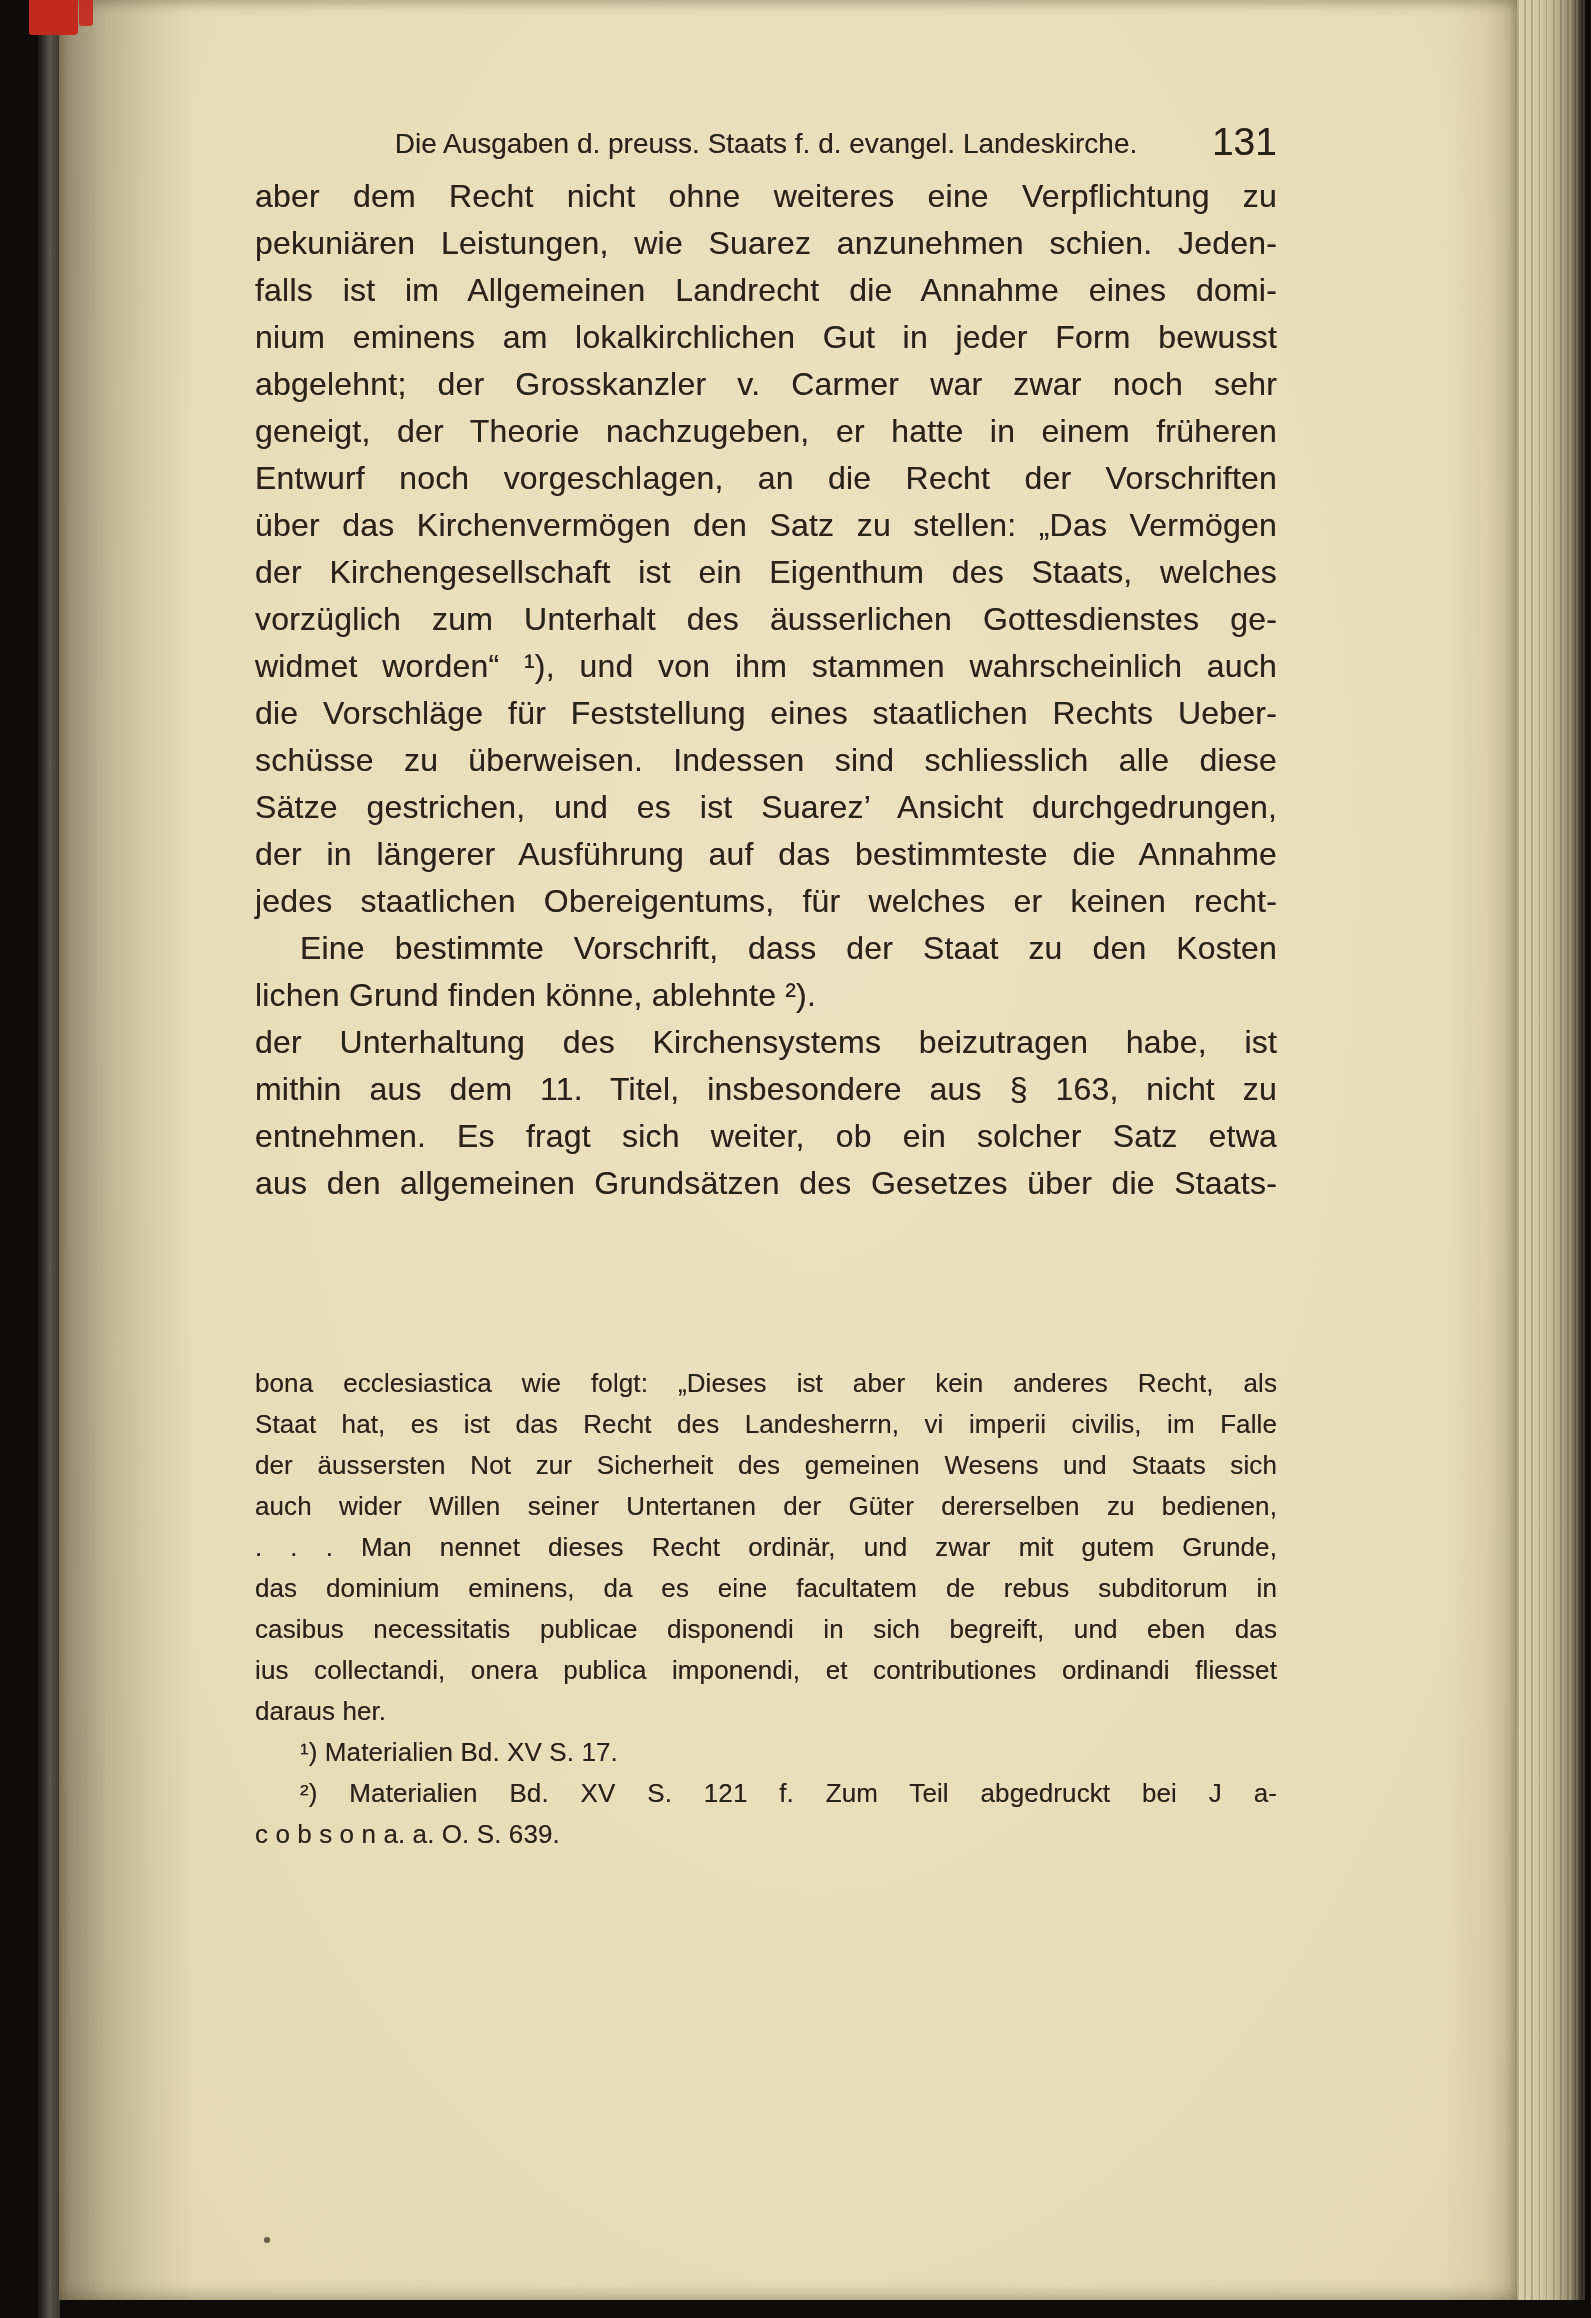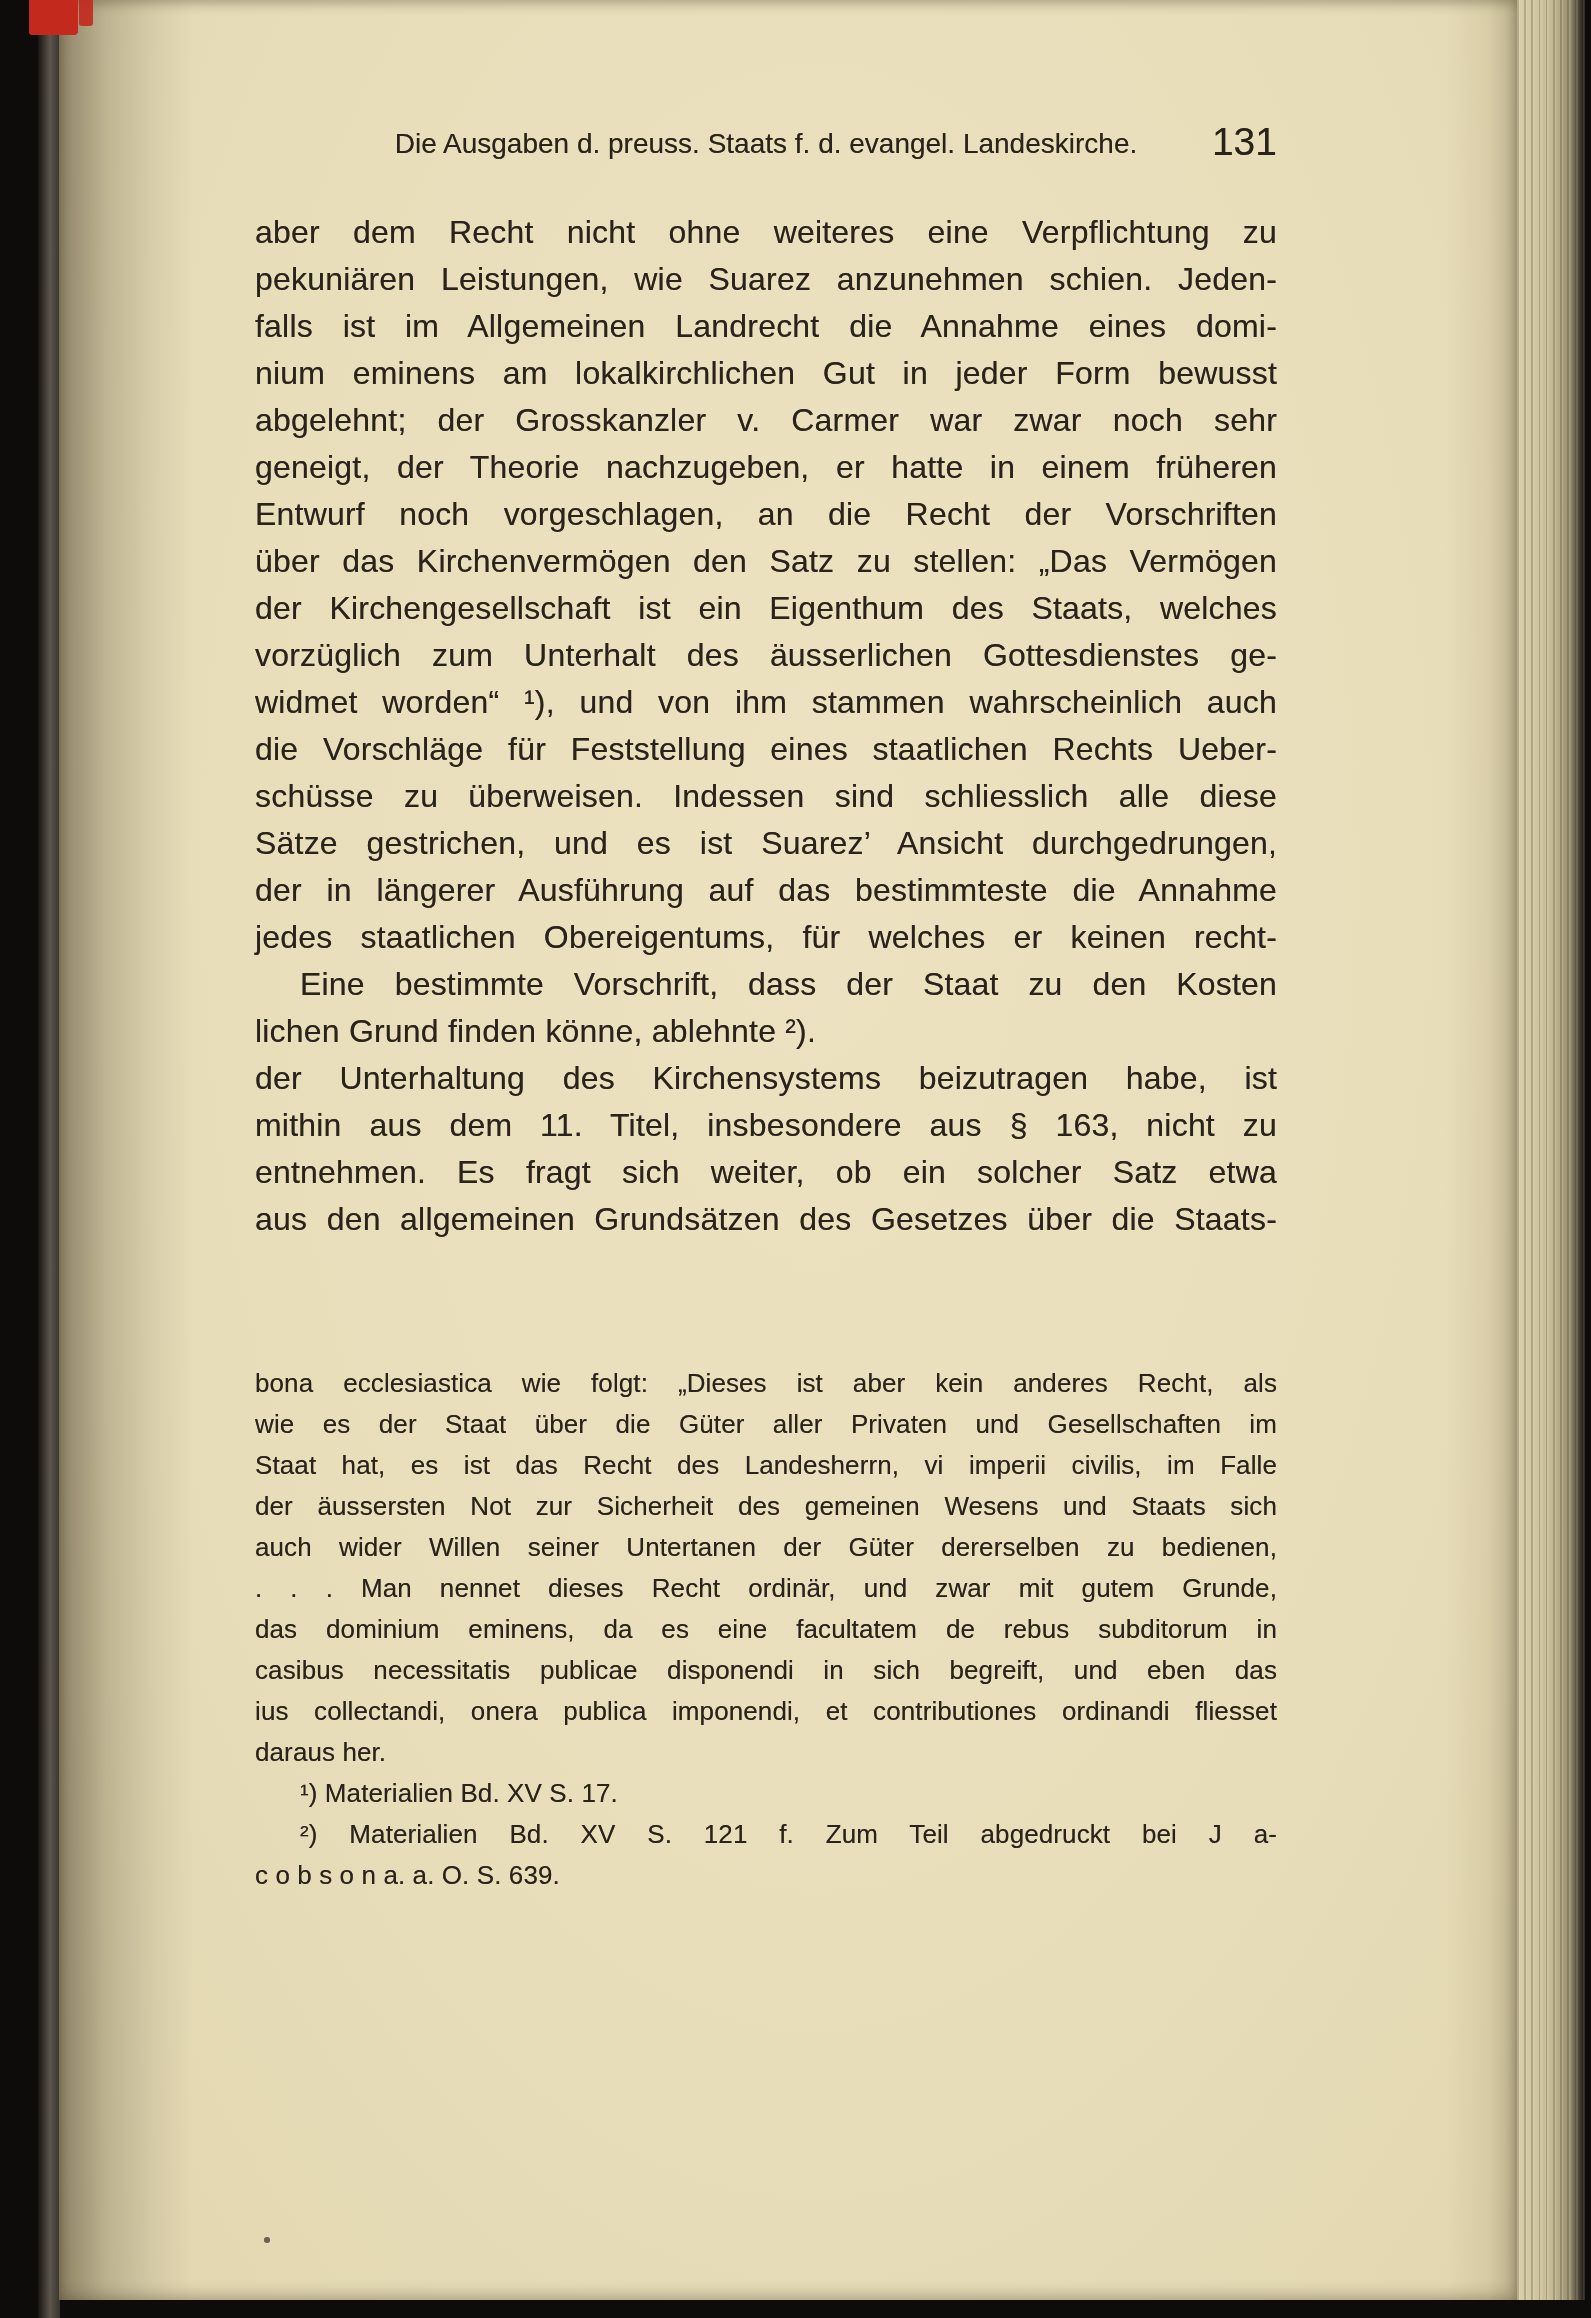--- a/index.html
+++ b/index.html
@@ -119,21 +119,20 @@
     right: 0; top: -1.6px;
     font-size: 39px;
   }
   .body {
     position: absolute;
     top: 173px; left: 0;
     width: 100%;
     font-size: 32px;
     line-height: 47px;
     letter-spacing: 0.2px;
-    margin-top: 36px;
   }
   .fnotes {
     position: absolute;
     top: 1326px; left: 0;
     width: 100%;
     font-size: 26px;
     line-height: 41px;
     letter-spacing: 0.1px;
     margin-top: 37px;
   }
@@ -180,21 +179,20 @@
           <div class="line j ind">Eine bestimmte Vorschrift, dass der Staat zu den Kosten</div>
           <div class="line">lichen Grund finden könne, ablehnte ²).</div>
           <div class="line j">der Unterhaltung des Kirchensystems beizutragen habe, ist</div>
           <div class="line j">mithin aus dem 11. Titel, insbesondere aus § 163, nicht zu</div>
           <div class="line j">entnehmen. Es fragt sich weiter, ob ein solcher Satz etwa</div>
           <div class="line j">aus den allgemeinen Grundsätzen des Gesetzes über die Staats-</div>
         </div>
 
       <div class="fnotes">
           <div class="line j">bona ecclesiastica wie folgt: „Dieses ist aber kein anderes Recht, als</div>
-          <div class="line j">wie es der Staat über die Güter aller Privaten und Gesellschaften im</div>
           <div class="line j">Staat hat, es ist das Recht des Landesherrn, vi imperii civilis, im Falle</div>
           <div class="line j">der äussersten Not zur Sicherheit des gemeinen Wesens und Staats sich</div>
           <div class="line j">auch wider Willen seiner Untertanen der Güter dererselben zu bedienen,</div>
           <div class="line j">. . . Man nennet dieses Recht ordinär, und zwar mit gutem Grunde,</div>
           <div class="line j">das dominium eminens, da es eine facultatem de rebus subditorum in</div>
           <div class="line j">casibus necessitatis publicae disponendi in sich begreift, und eben das</div>
           <div class="line j">ius collectandi, onera publica imponendi, et contributiones ordinandi fliesset</div>
           <div class="line">daraus her.</div>
           <div class="line ind">¹) Materialien Bd. XV S. 17.</div>
           <div class="line j ind">²) Materialien Bd. XV S. 121 f.  Zum Teil abgedruckt bei J a-</div>

